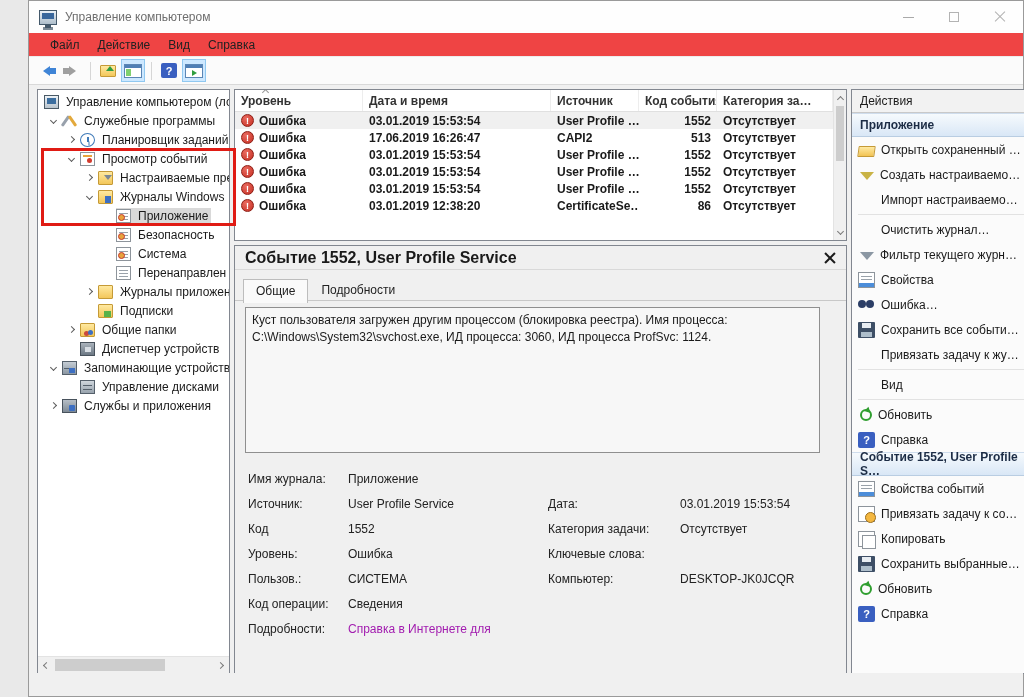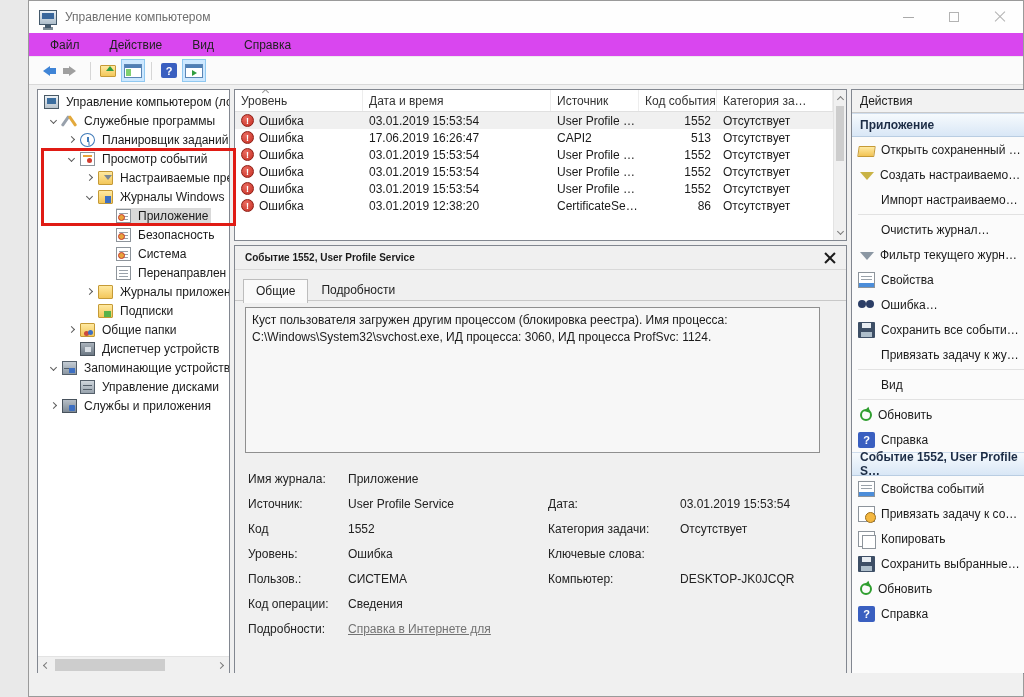--- a/index.html
+++ b/index.html
@@ -15,21 +15,21 @@
   .title-text { color:#6e6e6e; font-size:12px; }
   .win-controls { margin-left:auto; display:flex; height:100%; }
   .win-btn { width:46px; height:100%; display:flex; align-items:center; justify-content:center; color:#9a9a9a; }
   .glyph-min { width:11px; height:1px; background:#a9a9a9; }
   .glyph-max { width:10px; height:10px; border:1px solid #b3b3b3; }
   .glyph-close { position:relative; width:12px; height:12px; }
   .glyph-close::before,.glyph-close::after { content:""; position:absolute; left:-1px; top:5px; width:14px; height:1px; background:#b3b3b3; }
   .glyph-close::before{ transform:rotate(45deg);} .glyph-close::after{ transform:rotate(-45deg);}
 
   
-  .menubar { position:absolute; left:0; top:32px; right:0; height:23px; background:#d946ef; display:flex; align-items:center; padding-left:12px; gap:12px; }
+  .menubar { position:absolute; left:0; top:32px; right:0; height:23px; background:#ef4444; display:flex; align-items:center; padding-left:12px; gap:0; }
   .menu-item { padding:3px 9px; color:#222; }
   .toolbar { position:absolute; left:0; top:55px; right:0; height:29px; background:#fbfbfb; border-top:1px solid #ececec; border-bottom:1px solid #d9d9d9; display:flex; align-items:center; padding-left:6px; }
   .tb-btn { width:24px; height:23px; display:flex; align-items:center; justify-content:center; margin-right:1px; border:1px solid transparent; }
   .tb-btn.pressed { background:#cde8ff; border-color:#90c8f0; }
   .tb-sep { width:1px; height:18px; background:#d6d6d6; margin:0 5px; }
   .arr { display:flex; align-items:center; }
   .arr .head { width:0; height:0; border:5px solid transparent; }
   .arr .shaft { width:6px; height:6px; }
   .arr.back .head { border-right:7px solid #3f84d6; } .arr.back .shaft { background:#3f84d6; }
   .arr.fwd .head { border-left:7px solid #9f9f9f; } .arr.fwd .shaft { background:#9f9f9f; }
@@ -93,53 +93,53 @@
   .h-arrow { width:17px; height:17px; display:flex; align-items:center; justify-content:center; }
   .h-arrow i { width:5px; height:5px; border-right:1.4px solid #7a7a7a; border-bottom:1.4px solid #7a7a7a; }
   .h-arrow.left i { transform:rotate(135deg); } .h-arrow.right i { transform:rotate(-45deg); }
   .h-thumb { position:absolute; left:17px; width:110px; top:2px; bottom:2px; background:#cdcdcd; }
   .h-arrow.right { margin-left:auto; }
 
   
   .red-box { position:absolute; left:12px; top:147px; width:195px; height:78px; border:3px solid #e01b14; z-index:50; pointer-events:none; }
 
   
-  .list-panel { position:absolute; left:205px; top:88px; width:613px; height:152px; background:#fff; border:1px solid #828790; }
+  .list-panel { position:absolute; left:205px; top:88px; width:613px; height:152px; background:#fff; border:1px solid #828790;font-weight:bold; }
   .lgrid { position:absolute; left:0; top:0; right:13px; bottom:0; }
   .lrow { display:grid; grid-template-columns:128px 188px 88px 78px 1fr; align-items:center; height:17px; }
   .lrow.header { height:22px; border-bottom:1px solid #e0e0e0; color:#333; }
   .lrow.header .cell { border-right:1px solid #ededed; height:100%; display:flex; align-items:center; position:relative; }
   .cell { padding:0 6px; white-space:nowrap; overflow:hidden; }
   .cell.num { text-align:right; justify-self:stretch; }
   .lrow.selected { background:#f0f0f0; }
   .sort-up { position:absolute; left:28px; top:0px; width:5px; height:5px; border-right:1.2px solid #9a9a9a; border-bottom:1.2px solid #9a9a9a; transform:rotate(-135deg); }
   .lv-cell { display:flex; align-items:center; gap:5px; padding:0 6px; }
   .err-ic { width:13px; height:13px; border-radius:50%; background:radial-gradient(circle at 35% 30%, #e96a5f, #c62f23); border:1px solid #8e1e15; color:#fff; font-size:9px; font-weight:bold; display:flex; align-items:center; justify-content:center; flex:none; }
   .err-ic::after { content:"!"; }
   .v-scroll { position:absolute; right:0; top:0; bottom:0; width:13px; background:#f0f0f0; border-left:1px solid #e3e3e3; }
   .v-arrow { position:absolute; left:0; width:13px; height:15px; display:flex; align-items:center; justify-content:center; }
   .v-arrow i { width:5px; height:5px; border-right:1.4px solid #7a7a7a; border-bottom:1.4px solid #7a7a7a; }
   .v-arrow.up { top:0; } .v-arrow.up i { transform:rotate(-135deg); margin-top:3px; }
   .v-arrow.dn { bottom:0; } .v-arrow.dn i { transform:rotate(45deg); margin-bottom:3px; }
   .v-thumb { position:absolute; left:2px; right:2px; top:16px; height:55px; background:#cdcdcd; }
 
   
   .detail-panel { position:absolute; left:205px; top:244px; width:613px; height:429px; background:#f0f0f0; border:1px solid #828790; }
-  .d-header { position:absolute; left:0; top:0; right:0; height:24px; background:#f0f0f0; border-bottom:1px solid #d9d9d9; display:flex; align-items:center; padding:0 10px; font-weight:bold; font-size:10px; }
+  .d-header { position:absolute; left:0; top:0; right:0; height:24px; background:#f0f0f0; border-bottom:1px solid #d9d9d9; display:flex; align-items:center; padding:0 10px; font-weight:bold; font-size:16px; }
   .d-close { margin-left:auto; position:relative; width:12px; height:12px; }
   .d-close::before,.d-close::after { content:""; position:absolute; left:-1px; top:5px; width:14px; height:2px; background:#1a1a1a; }
   .d-close::before{ transform:rotate(45deg);} .d-close::after{ transform:rotate(-45deg);}
   .tabs { position:absolute; left:8px; top:32px; display:flex; z-index:2; }
   .tab { padding:4px 12px; border:1px solid transparent; border-bottom:none; color:#222; }
   .tab.active { background:#fafafa; border-color:#bdbdbd; position:relative; top:1px; padding-bottom:5px; }
   .tab-line { position:absolute; left:0; right:0; top:54px; height:1px; background:#c8c8c8; }
   .desc-box { position:absolute; left:10px; top:61px; width:575px; height:146px; background:#f7f7f7; border:1px solid #8f8f8f; padding:4px 6px; line-height:1.45; overflow:hidden; }
   .fields { position:absolute; left:13px; top:220px; right:10px; display:grid; grid-template-columns:100px 200px 132px auto; grid-auto-rows:25px; align-items:center; }
   .f-label { color:#222; } .f-value { color:#222; }
-  .f-link { color:#737373; text-decoration:underline; }
+  .f-link { color:#a21caf; }
 
   
   .actions-panel { position:absolute; left:822px; top:88px; width:194px; height:585px; background:#fbfbfb; border:1px solid #828790; overflow:hidden; }
   .a-title { height:23px; display:flex; align-items:center; padding:0 8px; font-weight:normal; background:#f2f2f2; border-bottom:1px solid #c9c9c9; }
   .a-section-h { height:24px; display:flex; align-items:center; padding:0 8px; font-weight:bold; color:#1c2c45; background:linear-gradient(180deg,#f6fafd,#d9e7f6); border-top:1px solid #cfdded; border-bottom:1px solid #b9cde2; }
   .a-section-h .collapse { margin-left:auto; width:0; height:0; border:4px solid transparent; border-bottom:5px solid #222; position:relative; top:-2px; }
   .a-item { height:25px; display:flex; align-items:center; padding:0 6px; white-space:nowrap; overflow:hidden; }
   .a-item .aicon { width:17px; height:16px; flex:none; margin-right:6px; position:relative; }
   .a-item .sub { margin-left:auto; width:0; height:0; border:4px solid transparent; border-left:6px solid #222; }
   .a-sep { height:1px; background:#e2e2e2; margin:2px 6px; }

